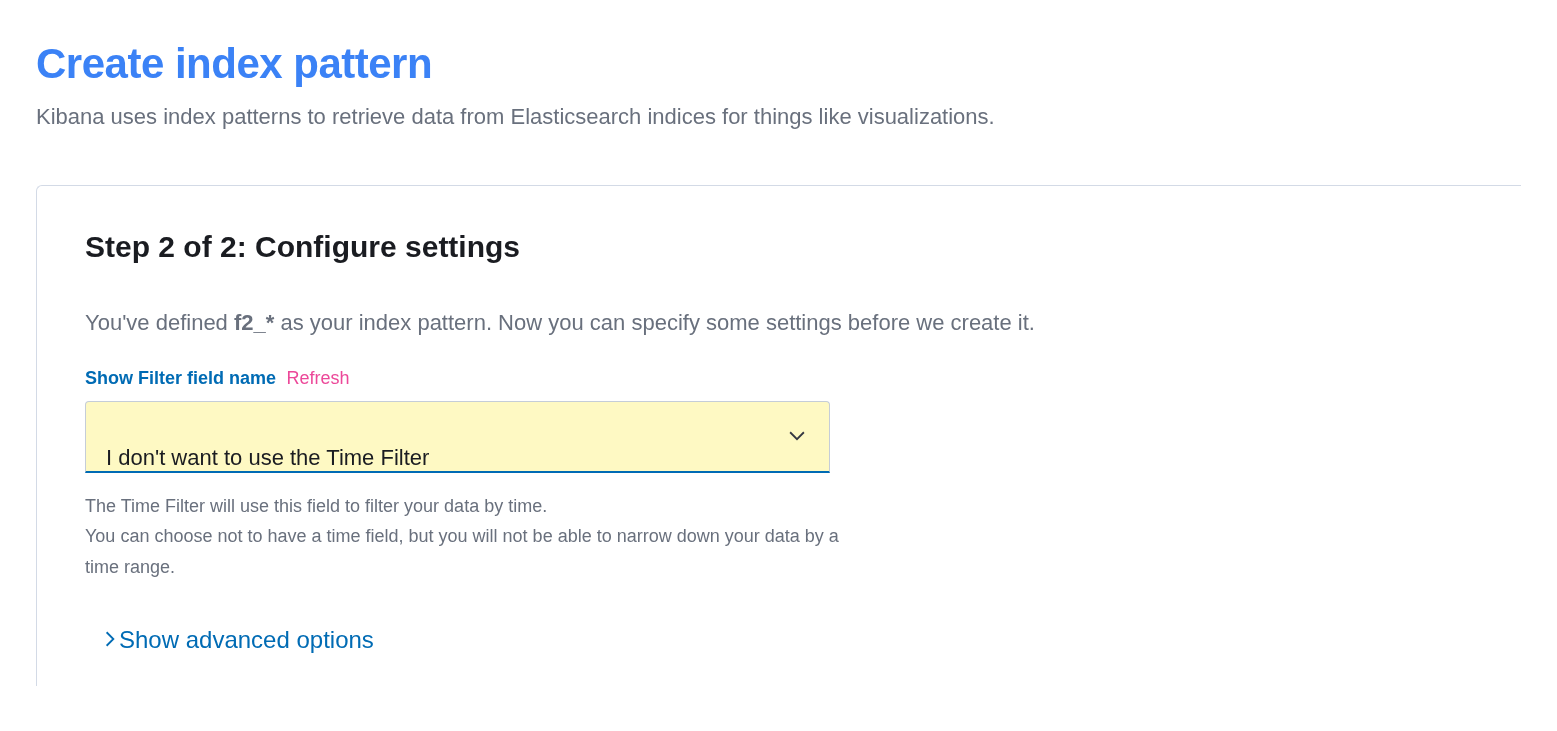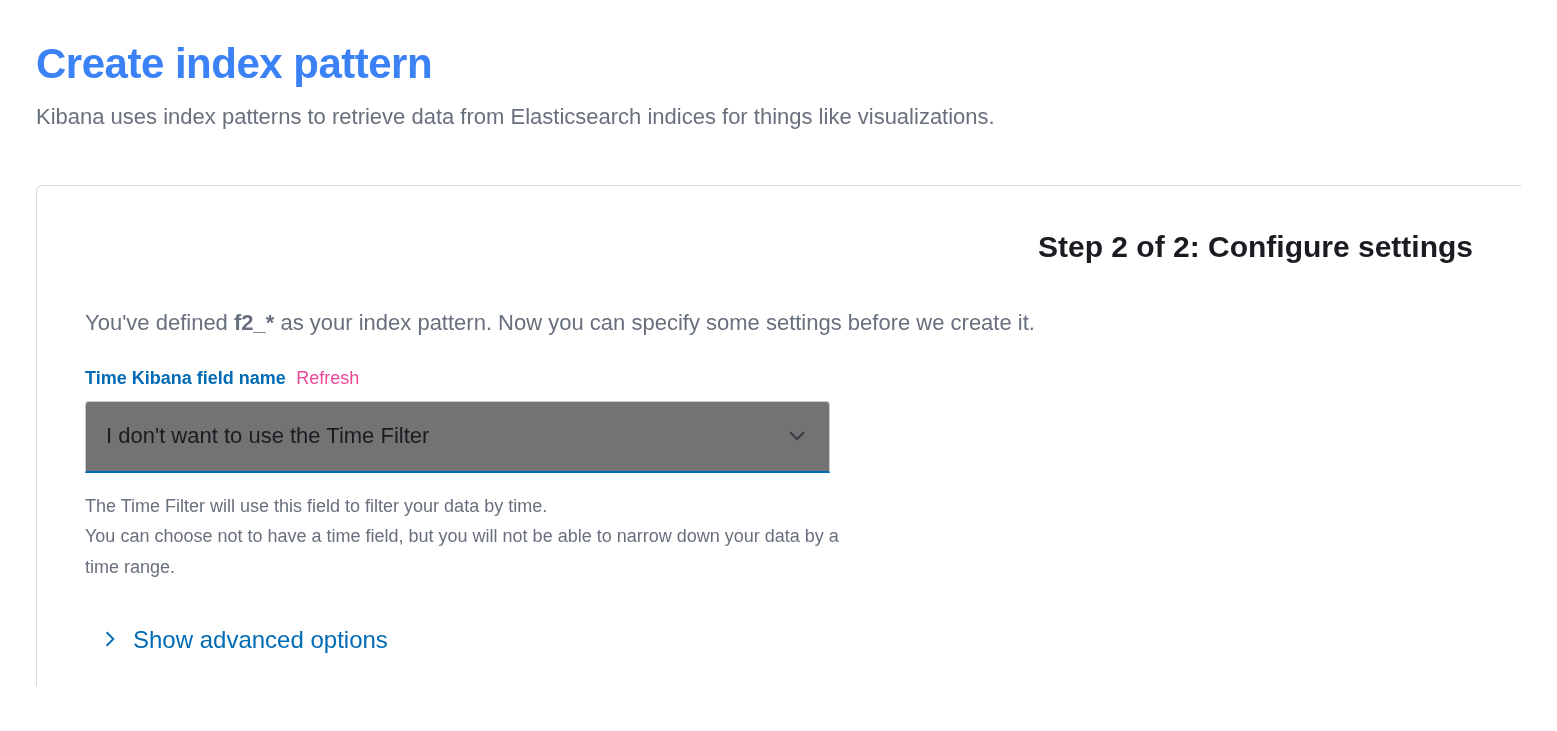--- a/index.html
+++ b/index.html
@@ -31,21 +31,20 @@
       border-radius: 6px 0 0 0;
       border-right: none;
       border-bottom: none;
       padding: 44px 48px 32px 48px;
     }
     .step-title {
       font-size: 30px;
       font-weight: 700;
       color: #1a1c21;
       margin-bottom: 44px;
-      text-align: right;
     }
     .step-description {
       font-size: 22px;
       color: #69707d;
       margin-bottom: 29px;
       line-height: 1.4;
     }
     .step-description strong {
       font-weight: 700;
       color: #69707d;
@@ -70,46 +69,45 @@
       position: relative;
       width: 745px;
       margin-bottom: 18px;
     }
     .select-box {
       width: 100%;
       height: 72px;
       padding: 0 50px 0 20px;
       font-size: 22px;
       color: #1a1c21;
-      background: #737373;
+      background: #fef9c3;
       border: 1px solid #c5cdd8;
       border-bottom: 2px solid #006bb4;
       border-radius: 4px 4px 0 0;
       cursor: pointer;
       display: flex;
-      align-items: center;
+      align-items: flex-end;
     }
     .select-chevron {
       position: absolute;
       right: 22px;
       top: 50%;
       transform: translateY(-50%);
       pointer-events: none;
     }
     .help-text {
       font-size: 18px;
       color: #69707d;
       line-height: 1.7;
       margin-bottom: 44px;
       max-width: 760px;
     }
     .advanced-toggle {
       display: flex;
       align-items: center;
-      gap: 14px;
       color: #006bb4;
       font-size: 24px;
       font-weight: 400;
       cursor: pointer;
       padding-left: 16px;
     }
     .advanced-toggle svg {
       flex-shrink: 0;
     }
   </style>
@@ -120,21 +118,21 @@
 <p class="page-subtitle">Kibana uses index patterns to retrieve data from Elasticsearch indices for things like visualizations.</p>
 
 <div class="panel">
   <h2 class="step-title">Step 2 of 2: Configure settings</h2>
 
   <p class="step-description">
     <span>You've defined </span><strong>f2_*</strong><span> as your index pattern. Now you can specify some settings before we create it.</span>
   </p>
 
   <div class="field-label-row">
-    <span class="field-label">Time Kibana field name</span>
+    <span class="field-label">Show Filter field name</span>
     <a class="refresh-link">Refresh</a>
   </div>
 
   <div class="select-wrapper">
     <div class="select-box">
       <span>I don't want to use the Time Filter</span>
     </div>
     <span class="select-chevron">
       <svg width="22" height="22" viewBox="0 0 16 16" fill="none" stroke="#343741" stroke-width="1.3">
         <polyline points="3,6 8,11 13,6"></polyline>

